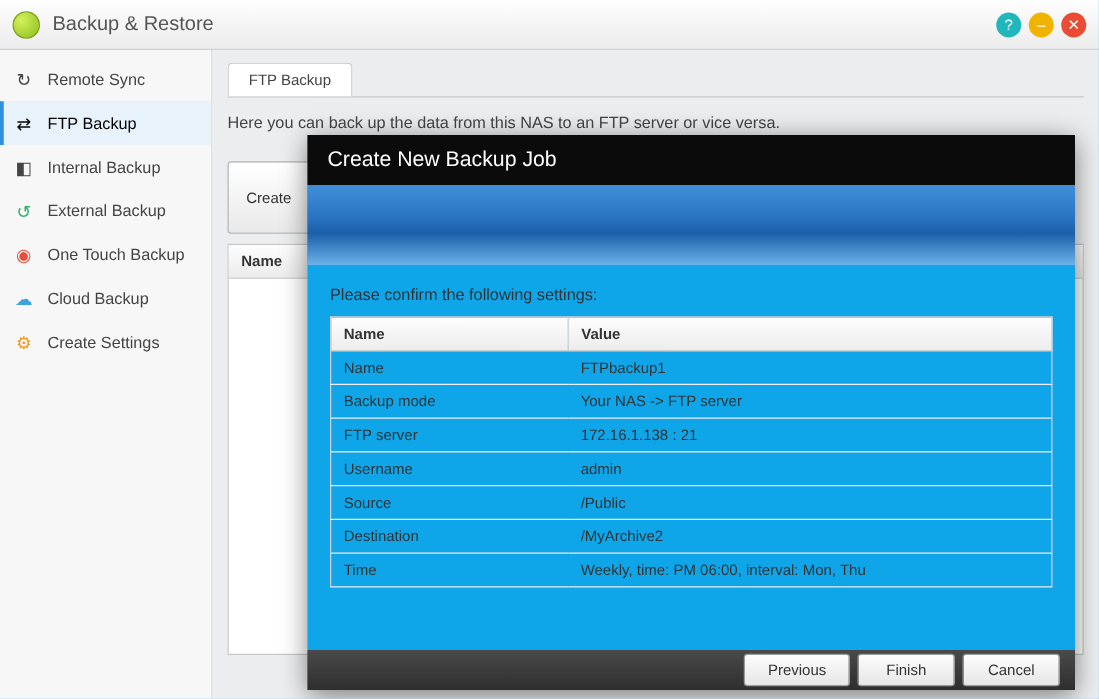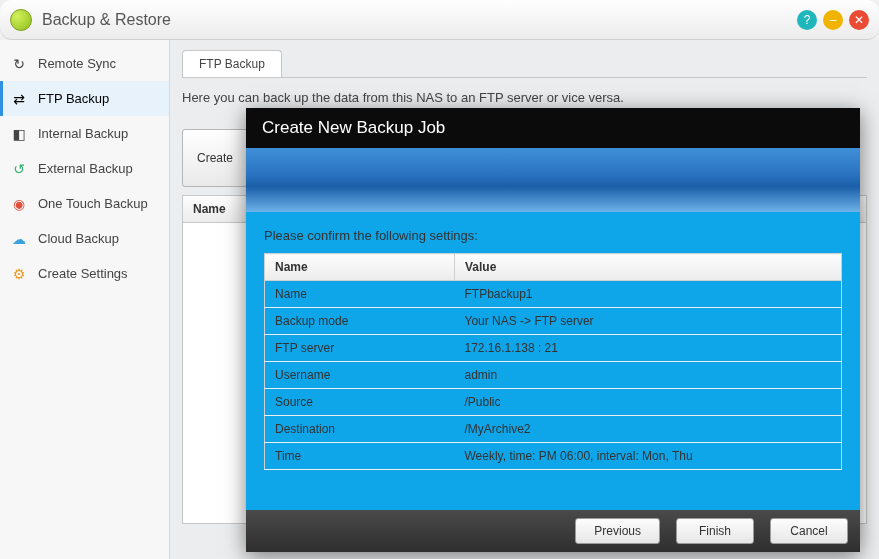--- a/index.html
+++ b/index.html
@@ -1,20 +1,20 @@
 <!DOCTYPE html>
 <html><head>
 <meta charset="utf-8">
 <style>
   * { box-sizing: border-box; margin: 0; padding: 0; font-family: Arial, Helvetica, sans-serif; }
   body { width: 879px; height: 559px; background: #f0f0f0; overflow: hidden; position: relative; }
 
   .titlebar {
     height: 40px; background: linear-gradient(#fefefe,#ececec);
-    display: flex; align-items: center; padding: 0 10px; border-bottom: 1px solid #d0d0d0; border-radius: 12px;
+    display: flex; align-items: center; padding: 0 10px; border-bottom: 1px solid #d0d0d0;
   }
   .titlebar .app-icon { width: 22px; height: 22px; border-radius: 50%; background: radial-gradient(circle at 30% 30%, #d4f05a, #8bbf1f); margin-right: 10px; border:1px solid #7ca018;}
   .titlebar .title { font-size: 16px; color: #555; font-weight: normal; }
   .titlebar .winbtns { margin-left: auto; display: flex; gap: 6px; }
   .winbtn { width: 20px; height: 20px; border-radius: 50%; display:flex; align-items:center; justify-content:center; font-size:12px; color:#fff; cursor:pointer;}
   .winbtn.help { background: #1fb6bc; }
   .winbtn.min  { background: #f0b400; }
   .winbtn.close{ background: #e94b35; }
 
   .body { display: flex; height: calc(100% - 40px); }
@@ -38,21 +38,21 @@
   .overlay { position:absolute; inset:0; background:rgba(0,0,0,0.0); }
   .dialog { position:absolute; left:246px; top:108px; width:614px; height:444px; background:#0ea5e9; box-shadow:0 4px 20px rgba(0,0,0,0.5); }
   .dlg-title { background:#0b0b0b; color:#fff; font-size:17px; padding:10px 16px; }
   .dlg-banner { height:64px; background: linear-gradient(#3f8fd8 0%, #2b74c2 40%, #1a5fa8 60%, #6db2e8 100%); }
   .dlg-body { padding: 16px 18px 0 18px; font-size:13px; color:#333; }
   .dlg-body .prompt { margin-bottom:10px; }
   .kv-table { width:100%; border-collapse:collapse; border:1px solid #cfcfcf;}
   .kv-table th { background:linear-gradient(#fdfdfd,#ececec); text-align:left; font-size:12px; font-weight:bold; padding:6px 10px; border:1px solid #cfcfcf; color:#333;}
   .kv-table td { font-size:12px; padding:6px 10px; border-bottom:1px solid #eee; color:#333;}
   .kv-table td.key { width:190px; }
-  .dlg-footer { position:absolute; left:0; right:0; bottom:0; height:42px; background:linear-gradient(#4a4a4a,#2e2e2e); display:flex; align-items:center; justify-content:flex-end; gap:16px; padding:12px 12px;}
+  .dlg-footer { position:absolute; left:0; right:0; bottom:0; height:32px; background:linear-gradient(#4a4a4a,#2e2e2e); display:flex; align-items:center; justify-content:flex-end; gap:6px; padding:12px 12px;}
   .footer-btn { background:linear-gradient(#fdfdfd,#e6e6e6); border:1px solid #9a9a9a; border-radius:3px; padding:5px 18px; font-size:12px; color:#333; cursor:pointer; min-width:78px;}
 </style>
 </head>
 <body>
 
 <div class="titlebar">
   <div class="app-icon"></div>
   <div class="title">Backup &amp; Restore</div>
   <div class="winbtns">
     <div class="winbtn help">?</div>

